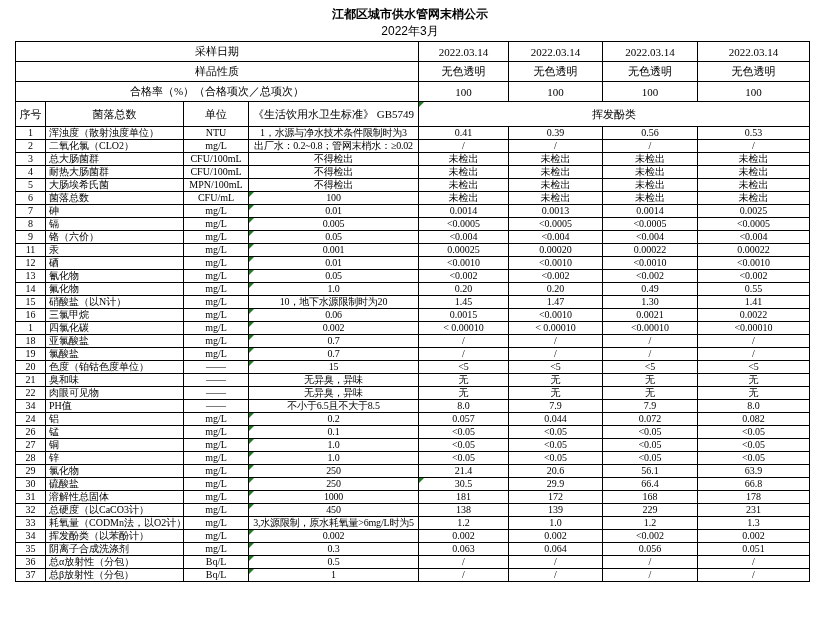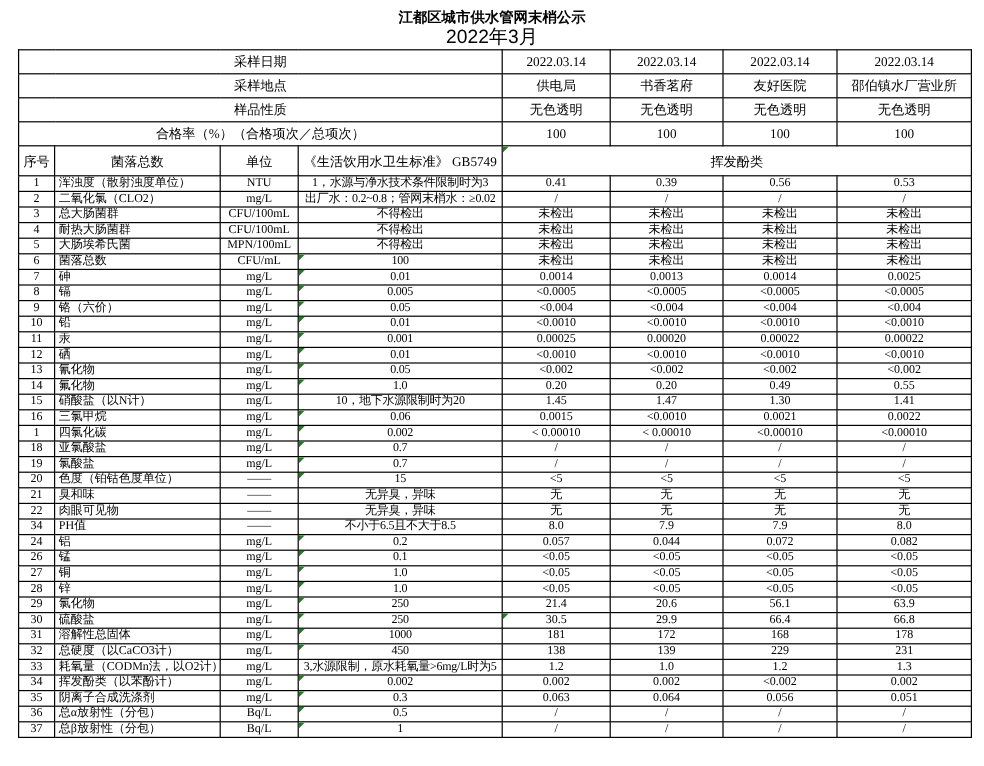--- a/index.html
+++ b/index.html
@@ -7,21 +7,21 @@
     width:820px;height:638px;background:#ffffff;color:#000;
     font-family:"Liberation Serif","DejaVu Serif",serif;
     -webkit-font-smoothing:none;
   }
   .page{position:relative;width:820px;height:638px;background:#fff;overflow:hidden;}
   .title{
     text-align:center;font-size:12px;font-weight:bold;line-height:22px;
     margin:3px 0 0 0;font-family:"Liberation Sans","DejaVu Sans",sans-serif;
   }
   .subtitle{
-    text-align:center;font-size:16px;line-height:13px;margin:0 0 3px 0;
+    text-align:center;font-size:12px;line-height:13px;margin:0 0 3px 0;
     font-family:"Liberation Sans","DejaVu Sans",sans-serif;
   }
   table.main{
     border-collapse:collapse;table-layout:fixed;
     margin-left:15px;width:794px;
   }
   td{
     border:1px solid #000;text-align:center;vertical-align:middle;
     padding:0;overflow:hidden;white-space:nowrap;
   }
@@ -57,27 +57,20 @@
     </colgroup>
     <tbody id="info-body">
   <tr class="info-row">
     <td colspan="4">采样日期</td>
     <td>2022.03.14</td>
     <td>2022.03.14</td>
     <td>2022.03.14</td>
     <td>2022.03.14</td>
   </tr>
 
-  <tr class="info-row">
-    <td colspan="4">采样地点</td>
-    <td>供电局</td>
-    <td>书香茗府</td>
-    <td>友好医院</td>
-    <td>邵伯镇水厂营业所</td>
-  </tr>
 
   <tr class="info-row">
     <td colspan="4">样品性质</td>
     <td>无色透明</td>
     <td>无色透明</td>
     <td>无色透明</td>
     <td>无色透明</td>
   </tr>
 
   <tr class="info-row">
@@ -190,30 +183,20 @@
     <td>9</td>
     <td class="item-cell">铬（六价）</td>
     <td>mg/L</td>
     <td class="std-cell tri">0.05</td>
     <td>&lt;0.004</td>
     <td>&lt;0.004</td>
     <td>&lt;0.004</td>
     <td>&lt;0.004</td>
   </tr>
 
-  <tr class="data-row">
-    <td>10</td>
-    <td class="item-cell">铅</td>
-    <td>mg/L</td>
-    <td class="std-cell tri">0.01</td>
-    <td>&lt;0.0010</td>
-    <td>&lt;0.0010</td>
-    <td>&lt;0.0010</td>
-    <td>&lt;0.0010</td>
-  </tr>
 
   <tr class="data-row">
     <td>11</td>
     <td class="item-cell">汞</td>
     <td>mg/L</td>
     <td class="std-cell tri">0.001</td>
     <td>0.00025</td>
     <td>0.00020</td>
     <td>0.00022</td>
     <td>0.00022</td>

